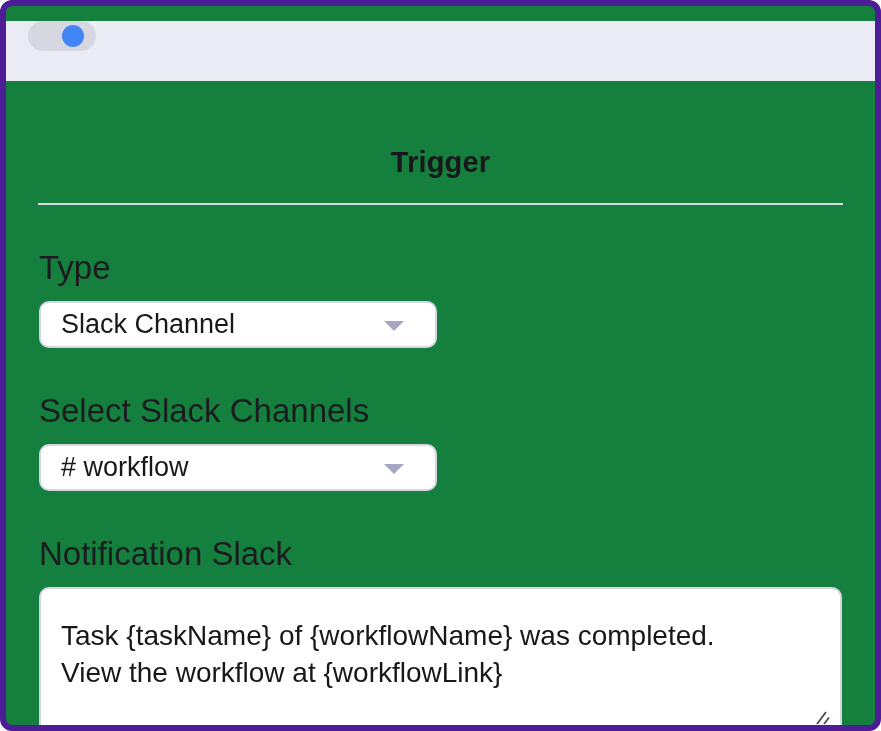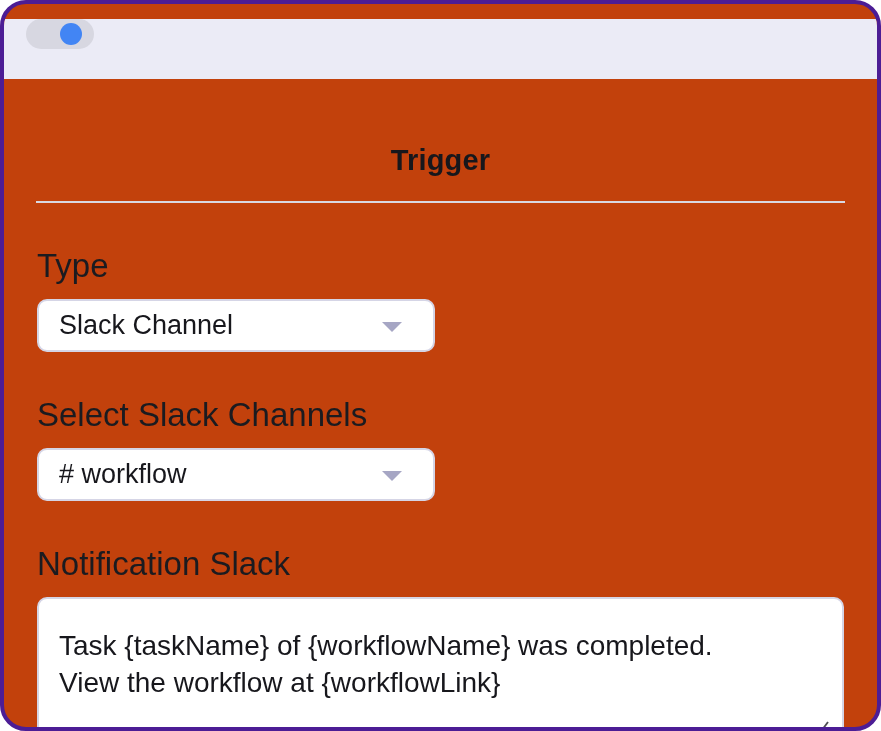--- a/index.html
+++ b/index.html
@@ -4,23 +4,23 @@
 <style>
   * { margin: 0; padding: 0; box-sizing: border-box; }
   html, body {
     width: 881px; height: 731px;
     background: #ffffff;
     font-family: "Liberation Sans", "DejaVu Sans", sans-serif;
     overflow: hidden;
   }
   .card {
     position: absolute; inset: 0;
-    border: 4px solid #4c1d95;
-    border-radius: 26px;
-    background: #c2410c;
+    border: 6px solid #4c1d95;
+    border-radius: 12px;
+    background: #15803d;
     overflow: hidden;
   }
   
   .panel-header {
     height: 60px;
     background: #ebebf6;
   }
   .switch {
     position: relative;
     margin: 15px 0 0 22px;
@@ -60,21 +60,21 @@
   
   .form { padding: 0 33px; }
   .field-label {
     margin-top: 44px;
     font-size: 33px;
     color: #1b1b20;
   }
   .select-box {
     position: relative;
     margin-top: 14px;
-    width: 398px; height: 53px;
+    width: 398px; height: 47px;
     border: 2px solid #d5d5e6;
     border-radius: 10px;
     background: #ffffff;
     display: flex;
     align-items: center;
     padding: 0 20px;
     font-size: 27px;
     color: #17171c;
     cursor: pointer;
   }

